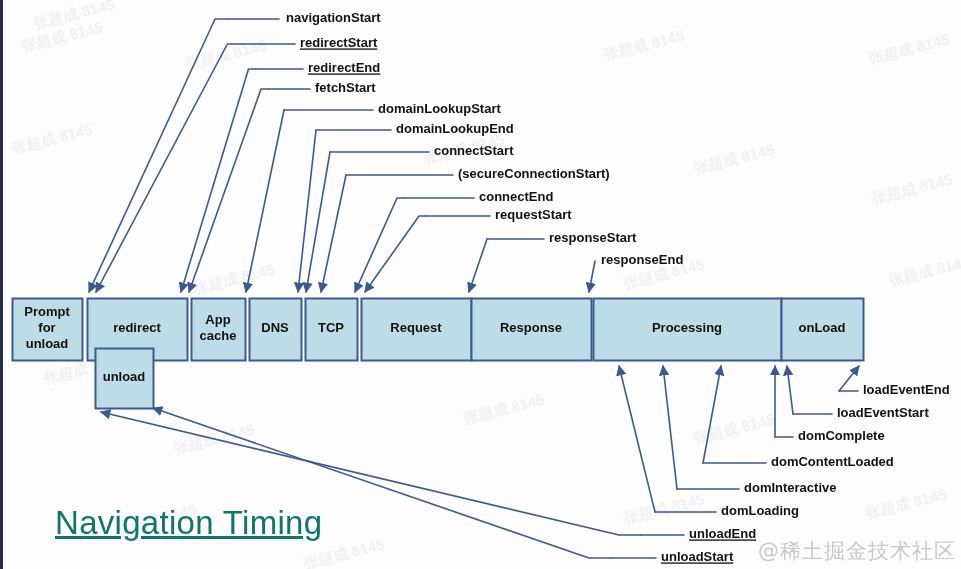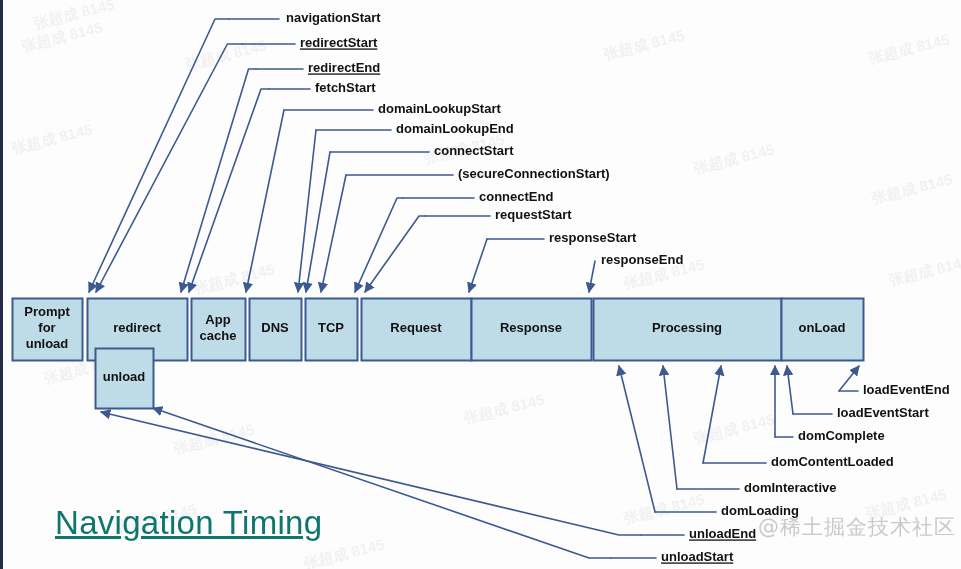--- a/index.html
+++ b/index.html
@@ -30,21 +30,21 @@
     font-size: 15px;
     font-weight: 700;
     transform: rotate(-14deg);
     white-space: nowrap;
     user-select: none;
     pointer-events: none;
   }
   .wm-brand {
     position: absolute;
     right: 8px;
-    bottom: 28px;
+    bottom: 4px;
     color: #c9c9cd;
     font-size: 21px;
     font-family: "DejaVu Sans", sans-serif;
     letter-spacing: 1px;
     white-space: nowrap;
     user-select: none;
   }
   #title {
     position: absolute;
     left: 52px;

